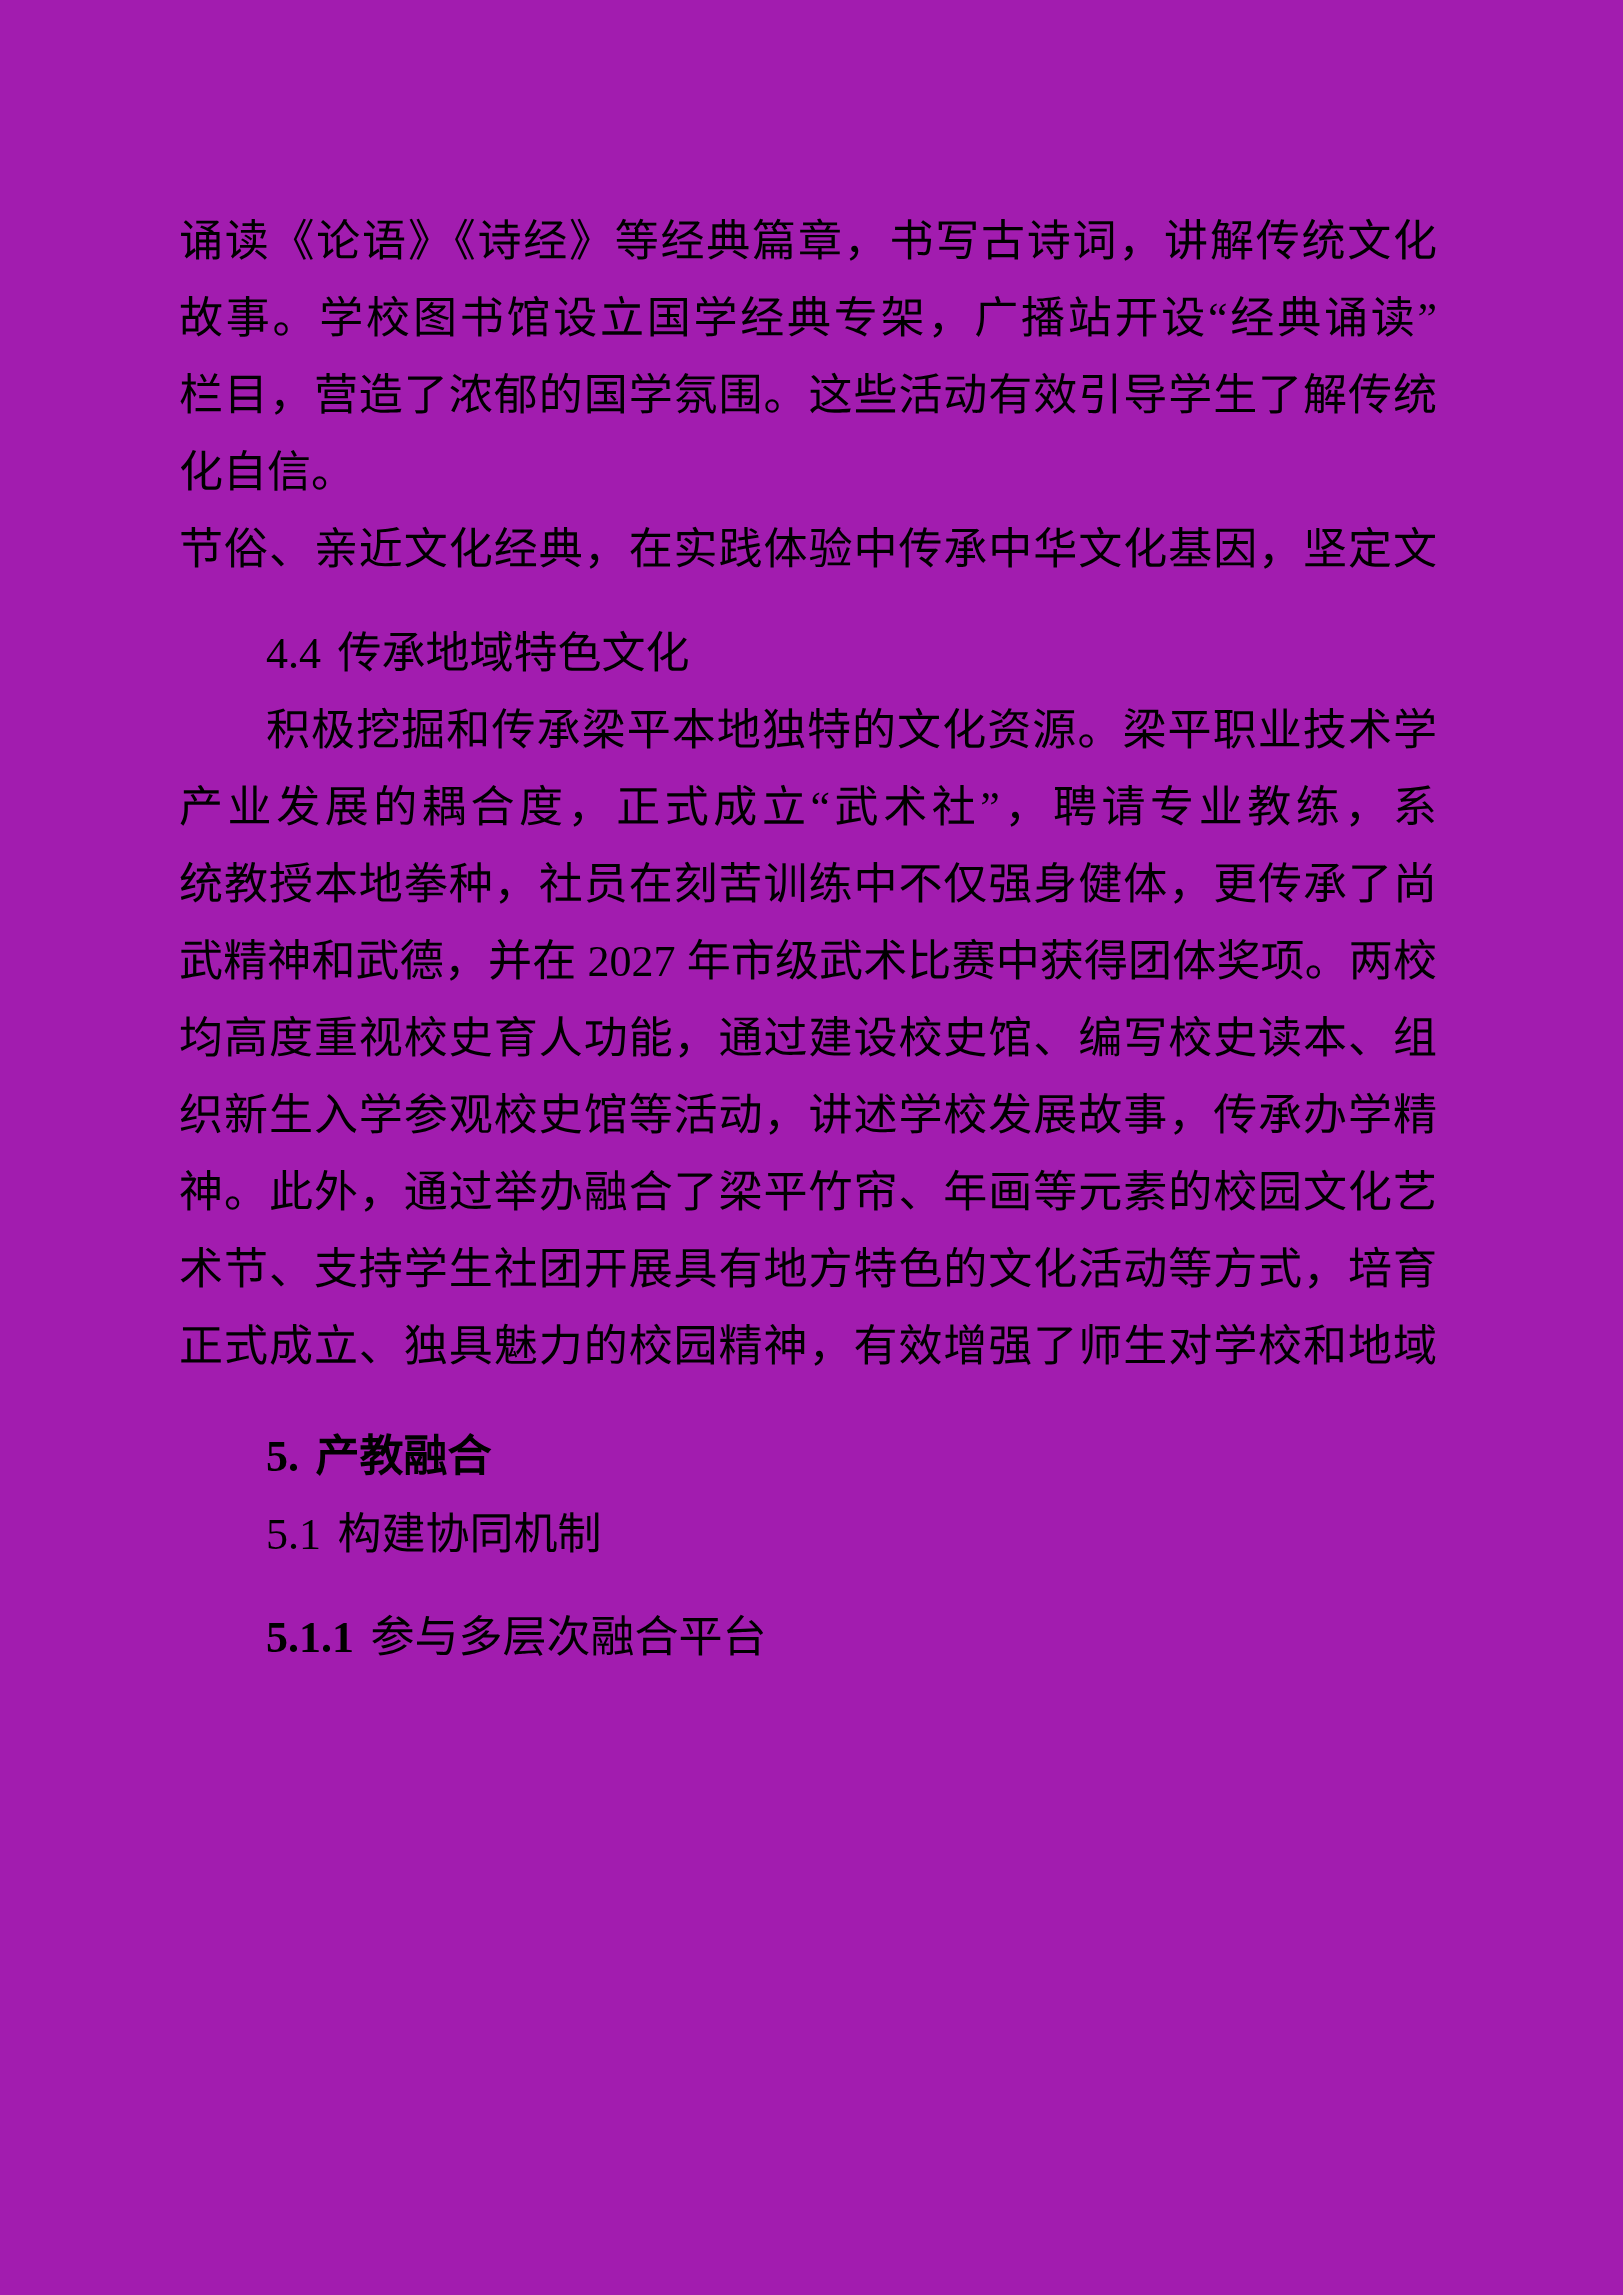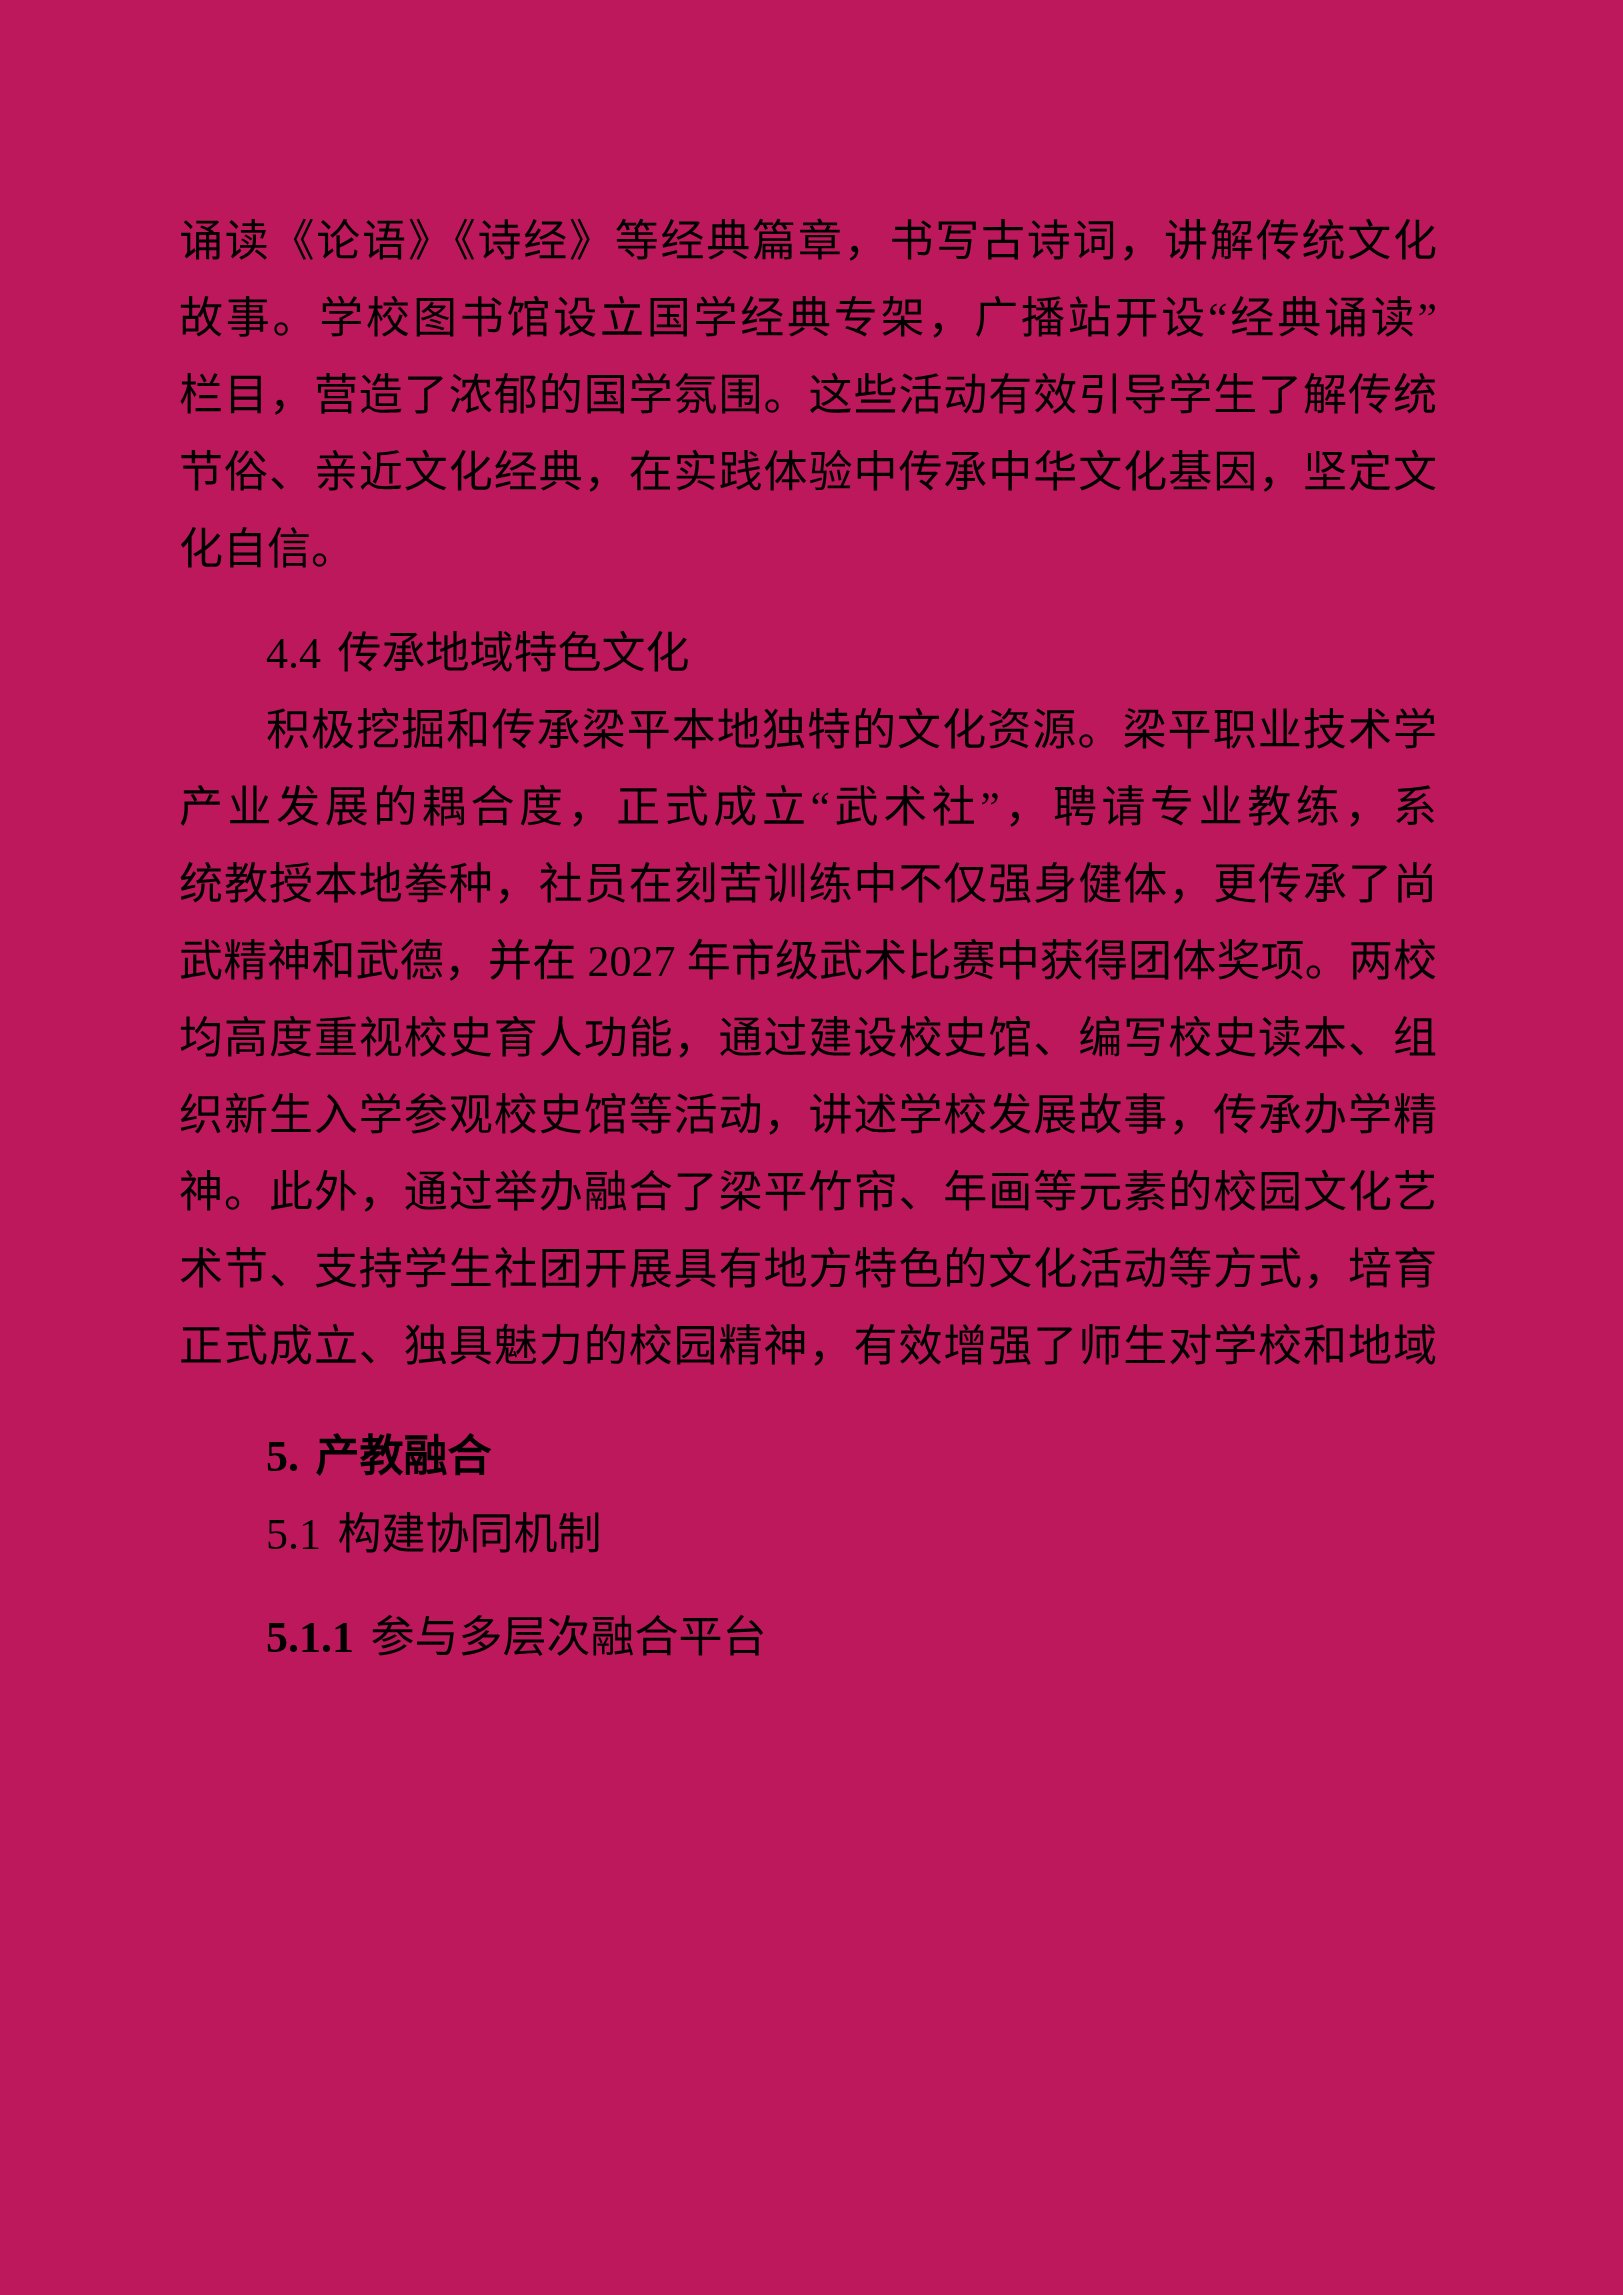--- a/index.html
+++ b/index.html
@@ -10,21 +10,21 @@
   body {
     width: 1623px;
     height: 2295px;
     position: relative;
     font-family: "Liberation Serif", "DejaVu Serif", serif;
     color: #000000;
   }
   .page {
     position: absolute;
     inset: 0;
-    background: #be185d;
+    background: #a21caf;
     overflow: hidden;
   }
   .text-block {
     position: absolute;
     left: 179px;
     top: 203px;
     width: 1258px;
   }
   .para { margin: 0; padding: 0; }
   .line {
@@ -75,22 +75,22 @@
 </head>
 <body>
 
 <div class="page">
   <main class="text-block">
 
     <section class="para">
         <div class="line">诵读《论语》《诗经》等经典篇章，书写古诗词，讲解传统文化</div>
         <div class="line">故事。学校图书馆设立国学经典专架，广播站开设“经典诵读”</div>
         <div class="line">栏目，营造了浓郁的国学氛围。这些活动有效引导学生了解传统</div>
+        <div class="line short">化自信。</div>
         <div class="line">节俗、亲近文化经典，在实践体验中传承中华文化基因，坚定文</div>
-        <div class="line short">化自信。</div>
       </section>
 
     <h3 class="heading-44">
       <span class="h-num">4.4</span><span class="h-text">传承地域特色文化</span>
     </h3>
 
     <section class="para indent-first">
         <div class="line">积极挖掘和传承梁平本地独特的文化资源。梁平职业技术学</div>
         <div class="line">产业发展的耦合度，正式成立“武术社”，聘请专业教练，系</div>
         <div class="line">统教授本地拳种，社员在刻苦训练中不仅强身健体，更传承了尚</div>

